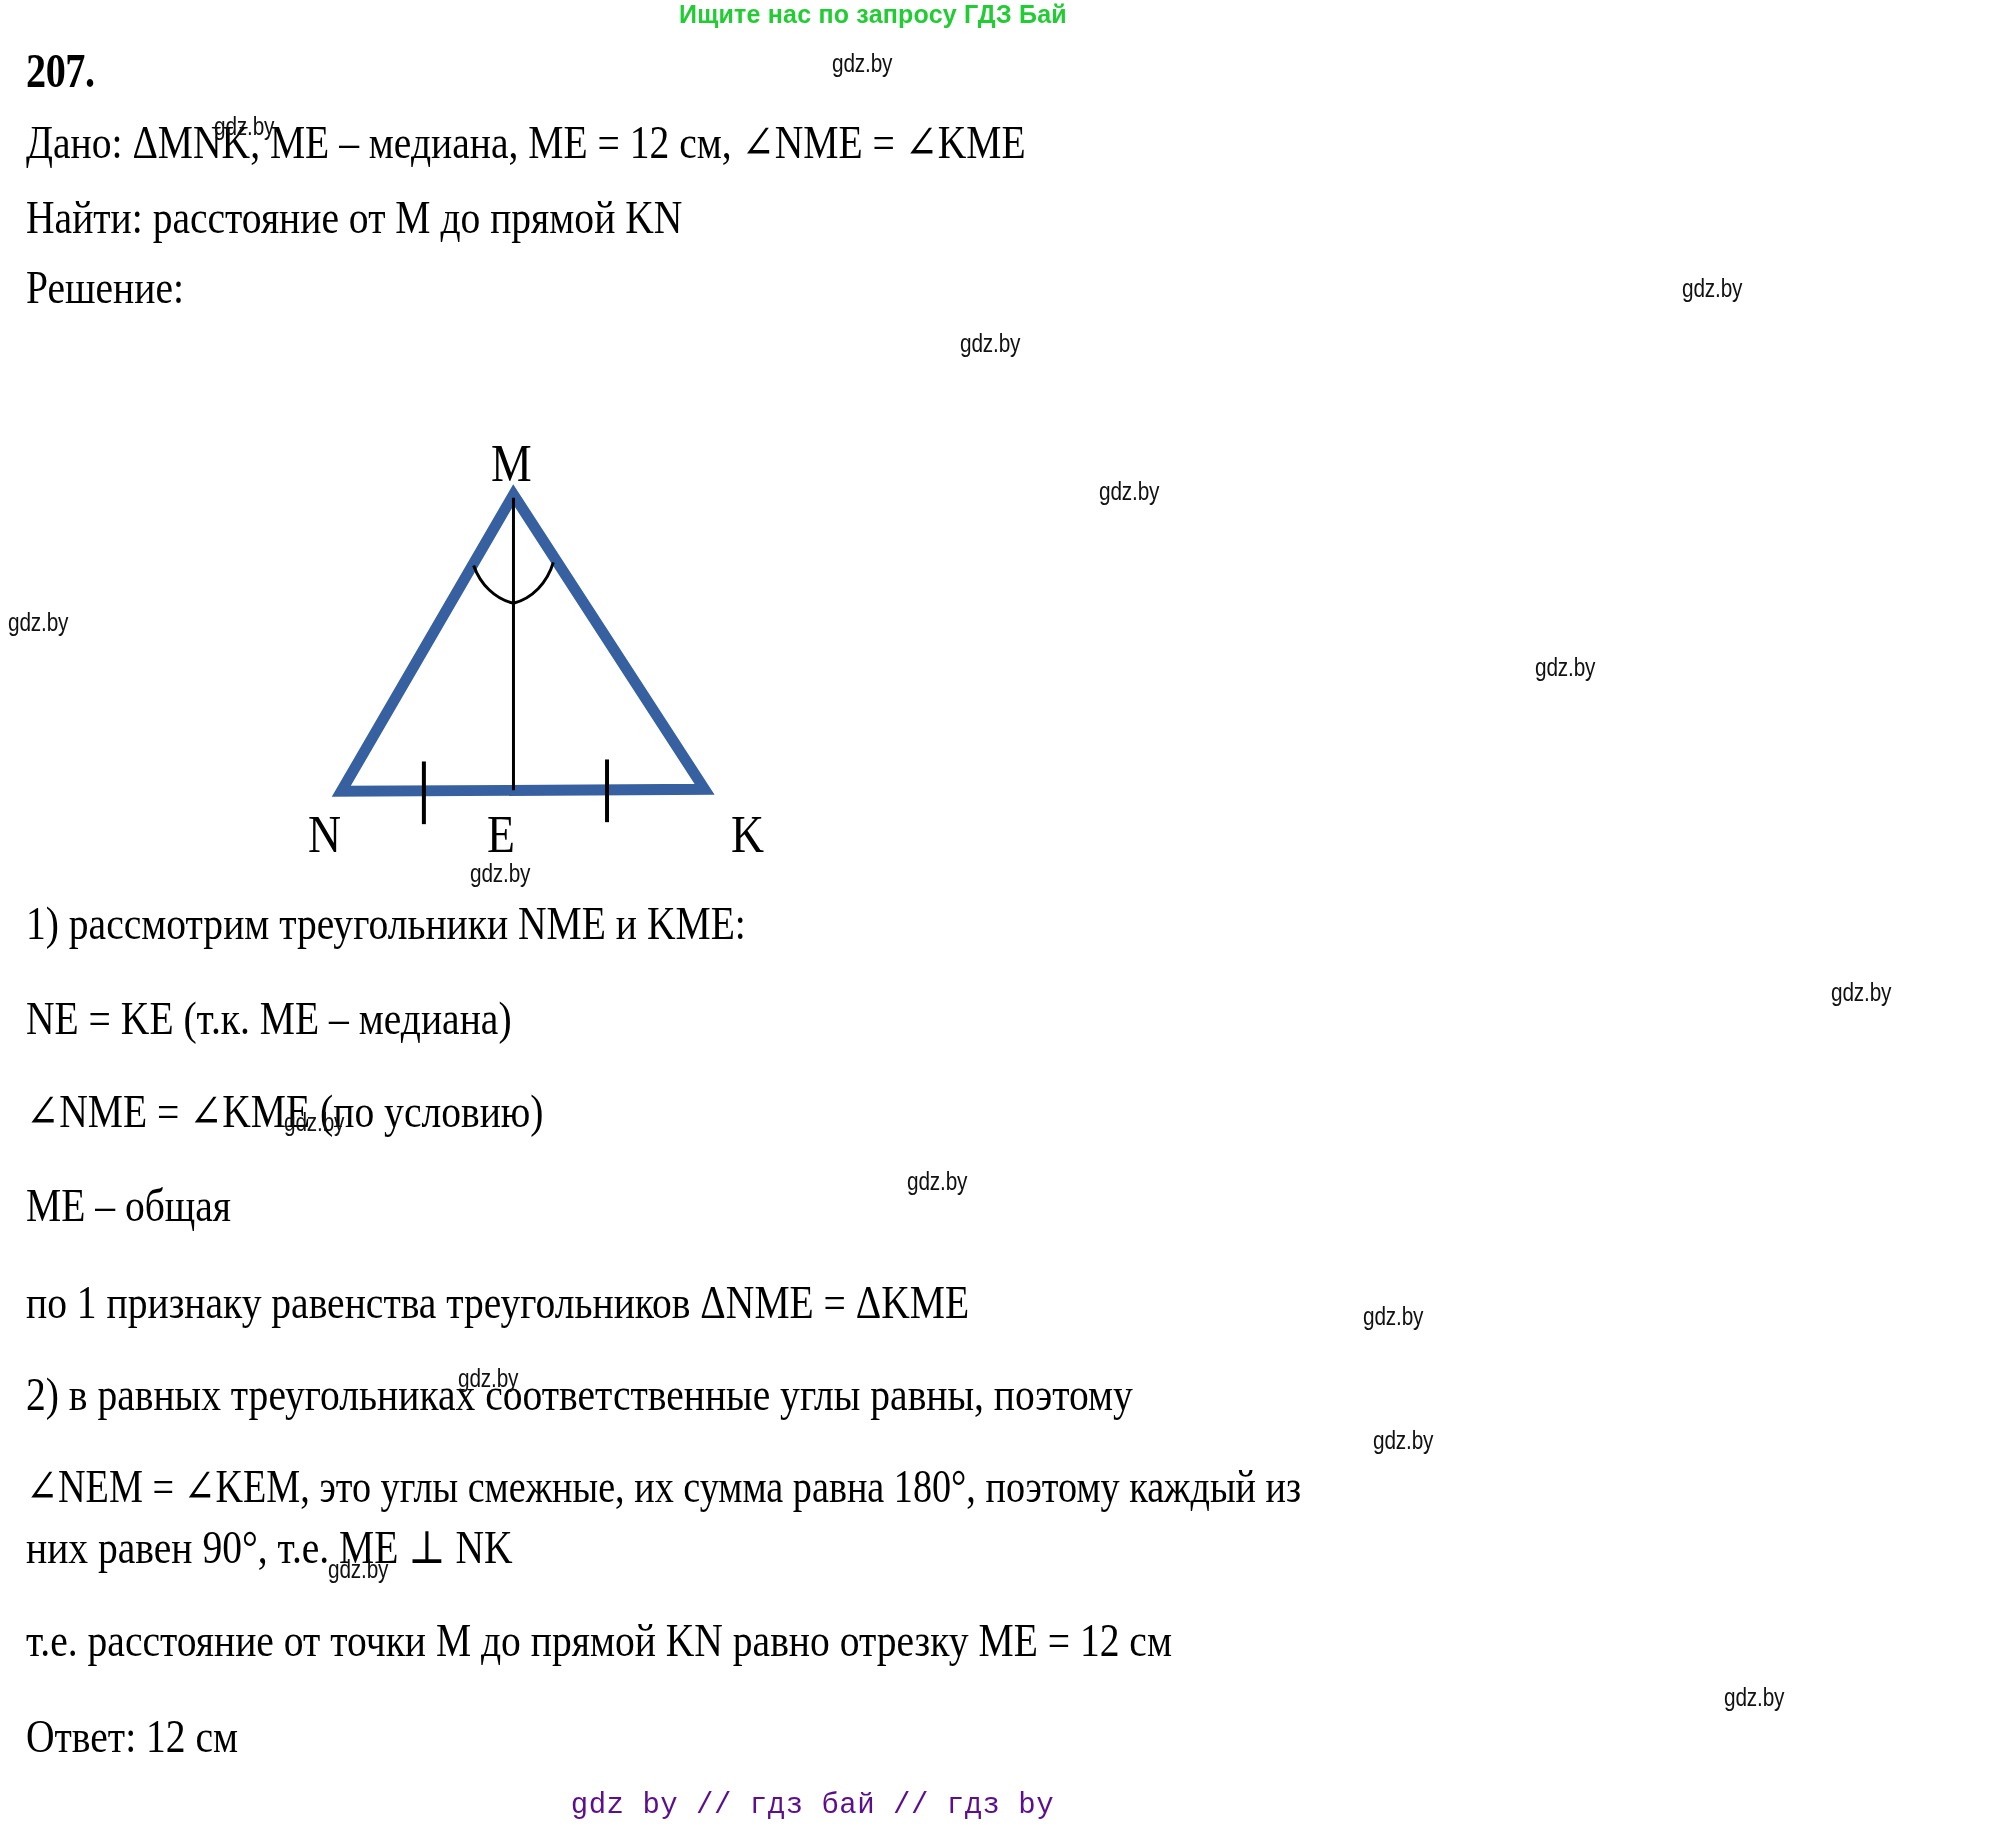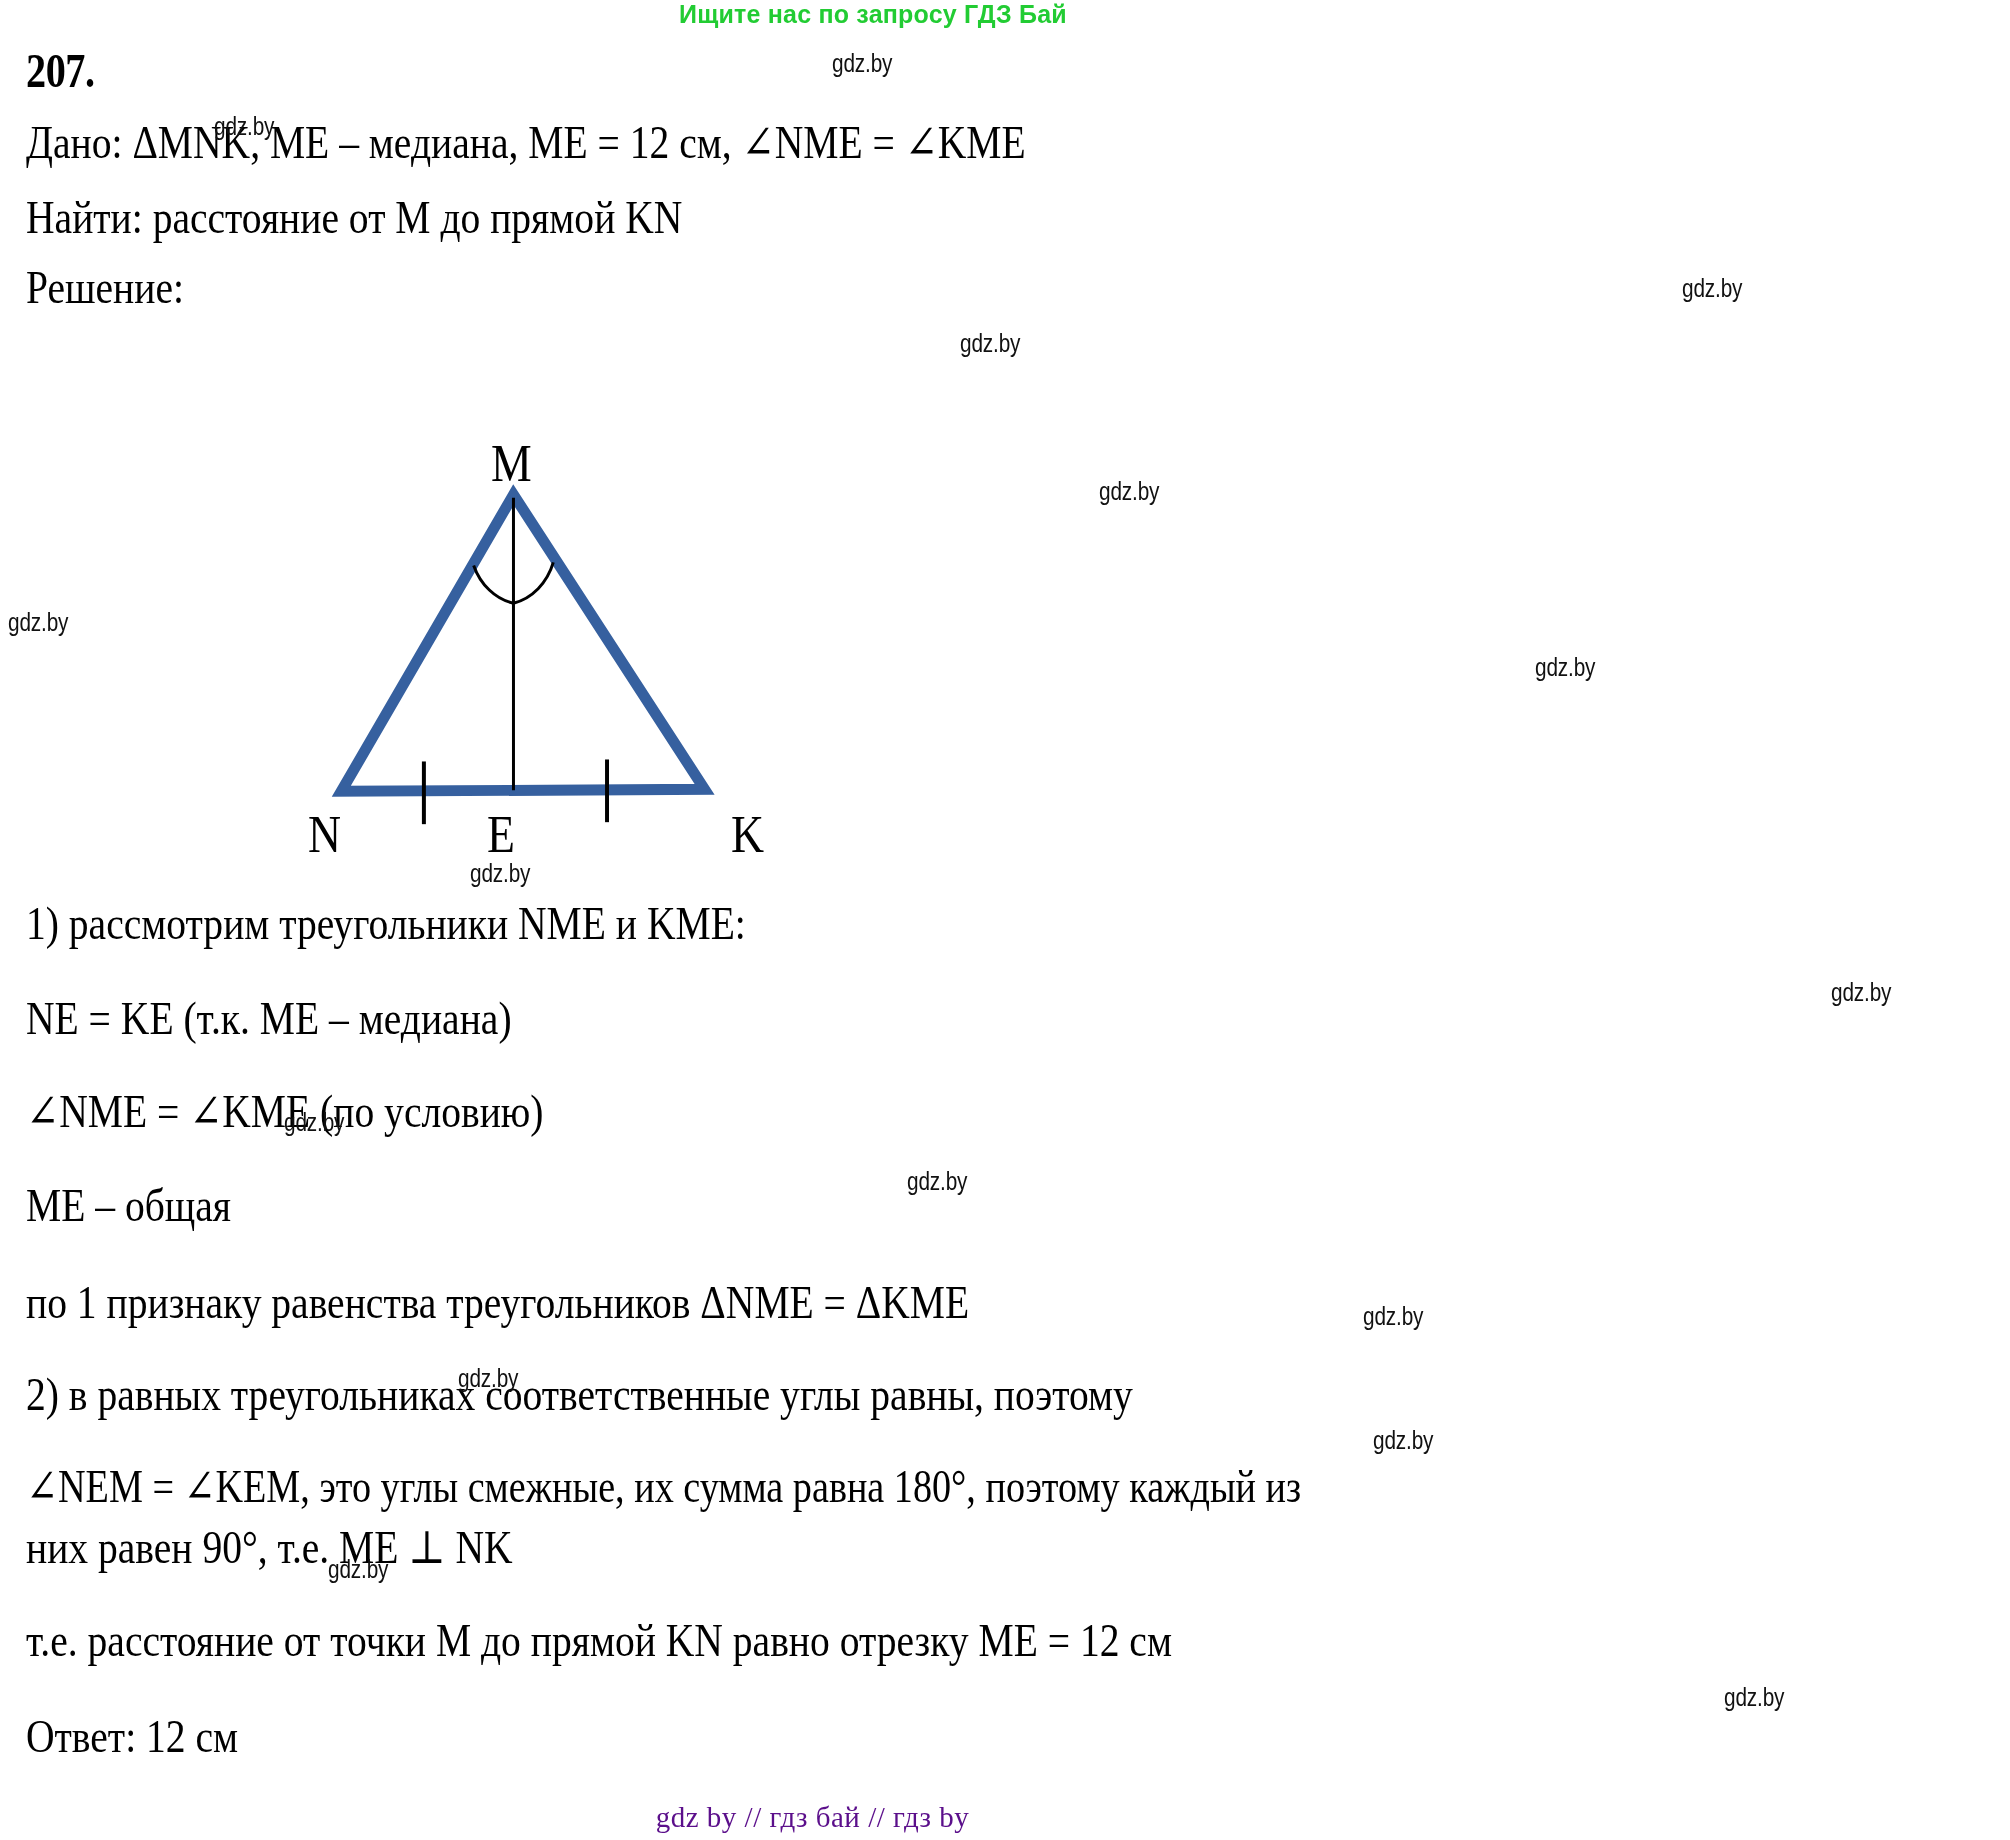--- a/index.html
+++ b/index.html
@@ -91,26 +91,25 @@
     letter-spacing: -0.2px;
   }
 
   
   .site-footer {
     position: absolute;
     left: 0;
     top: 1789px;
     width: 1625px;
     text-align: center;
-    font-family: Liberation Serif, serif;
+    font-family: Liberation Mono, monospace;
     font-size: 29px;
     color: #5b0f8b;
     white-space: nowrap;
     letter-spacing: 0.5px;
-    margin-top: 12px;
   }
 </style>
 </head>
 <body>
 
 <div class="promo-banner" style="color: rgb(34, 204, 51);">Ищите нас по запросу ГДЗ Бай</div>
 
 <div class="exercise-number">207.</div>
 
 <div class="line" style="top:119px;">Дано: ΔMNK, ME – медиана, ME = 12 см, ∠NME = ∠KME</div>

